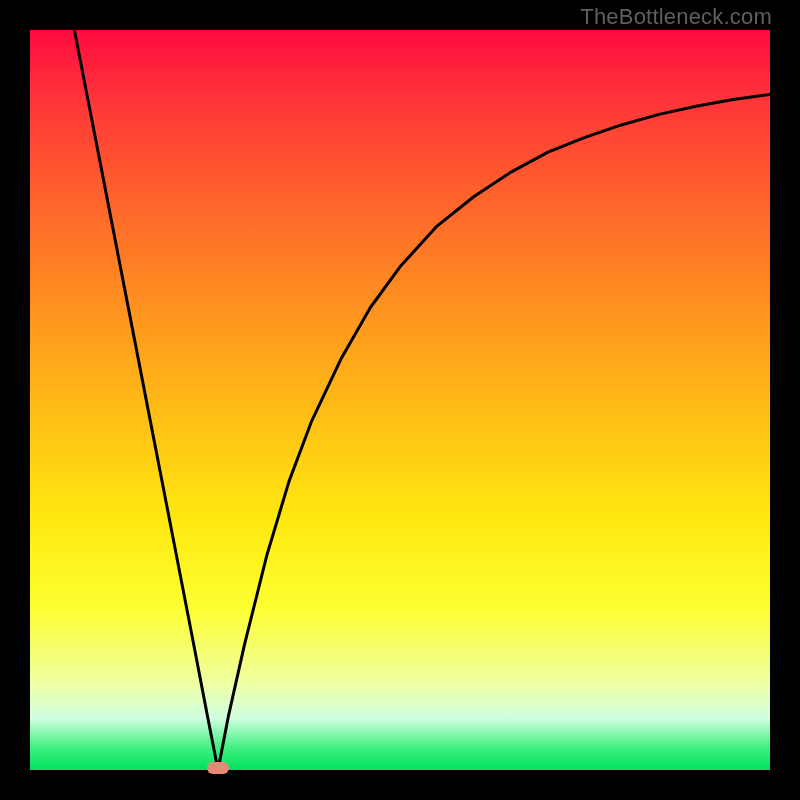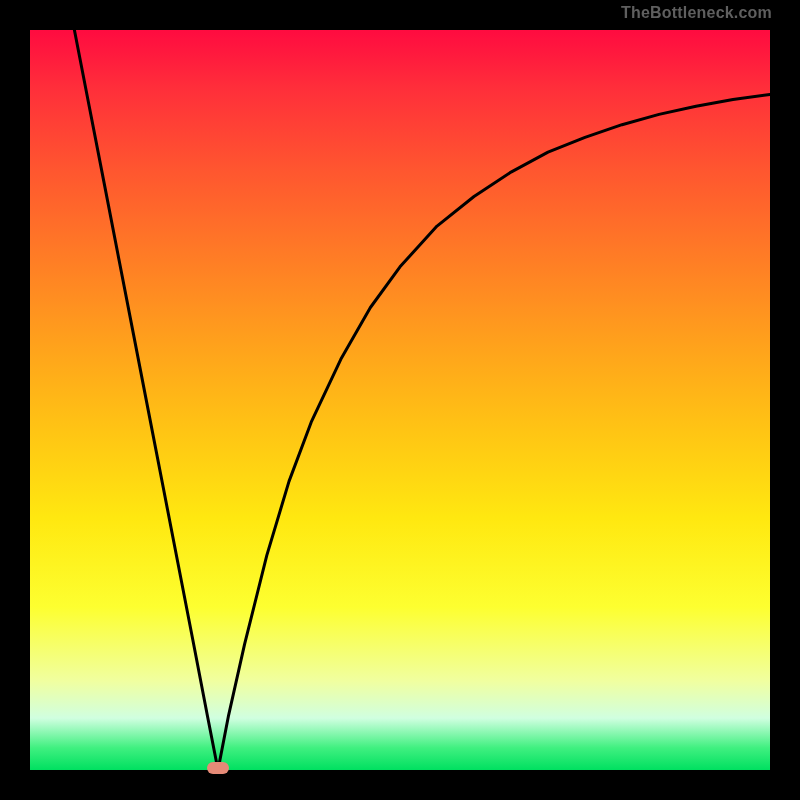--- a/index.html
+++ b/index.html
@@ -38,22 +38,22 @@
       #d0ffe0 93%,
       #40f080 97%,
       #00e060 100%
     );
   }
   .watermark {
     position: absolute;
     top: 4px;
     right: 28px;
     color: #5f5f5f;
-    font-size: 16px;
-    font-weight: 700;
+    font-size: 22px;
+    font-weight: 400;
     letter-spacing: 0.2px;
     user-select: none;
   }
   .curve-svg {
     position: absolute;
     left: 0;
     top: 0;
     width: 740px;
     height: 740px;
   }

